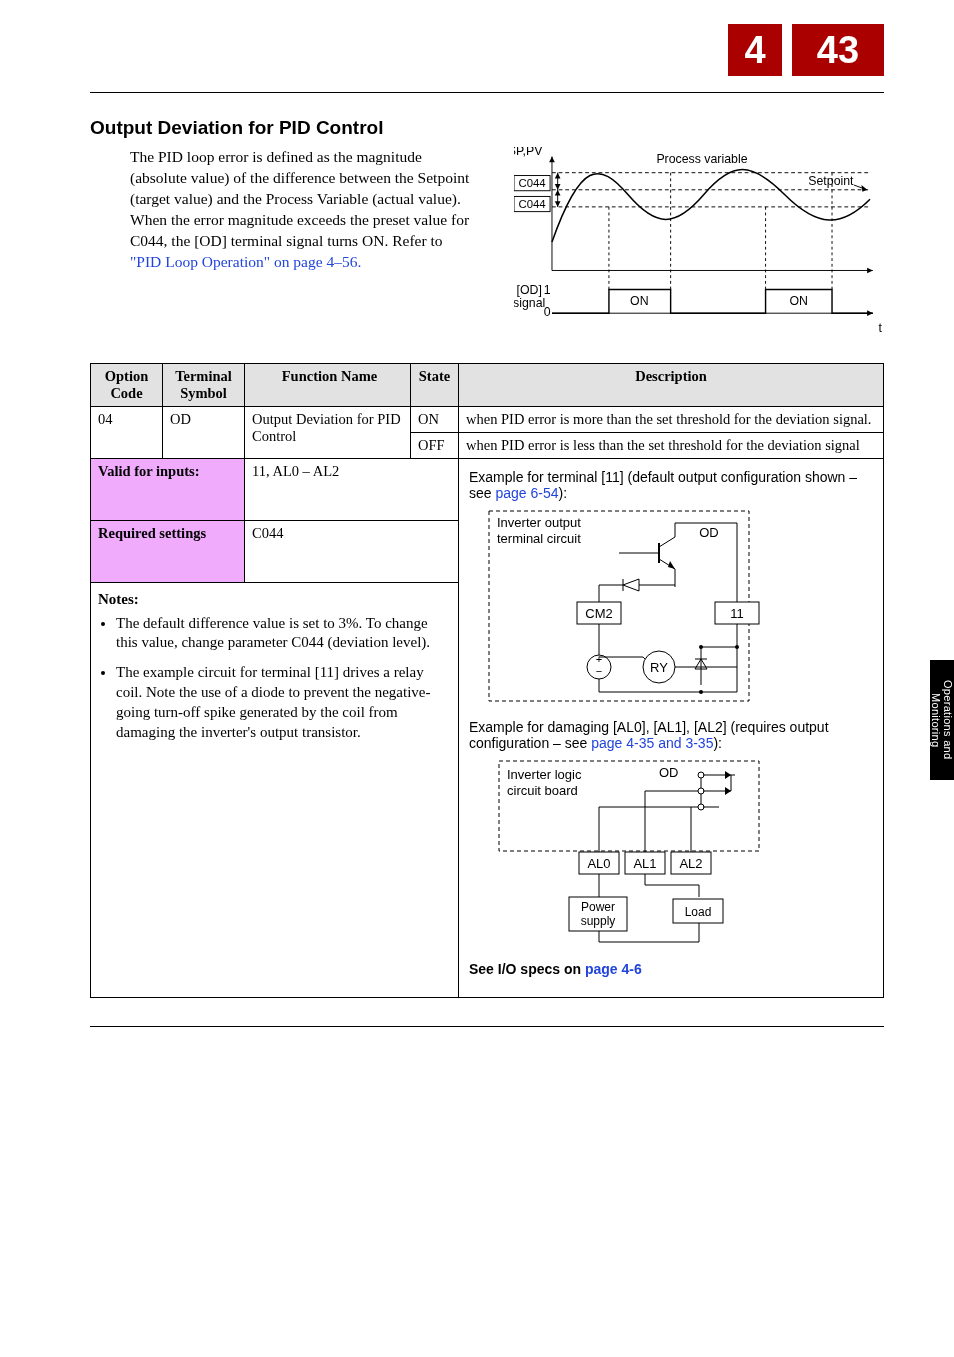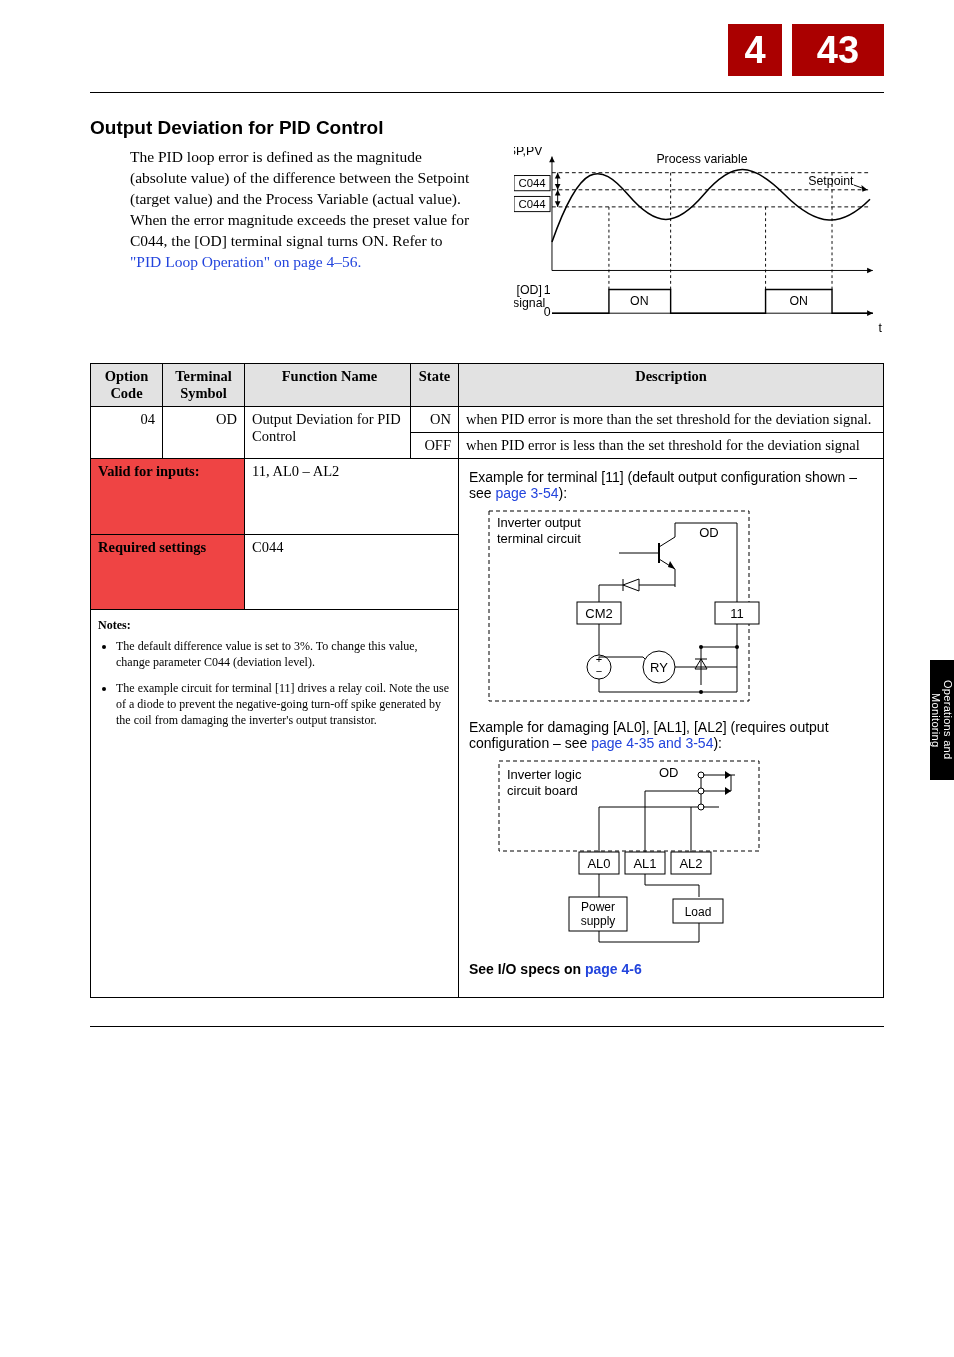--- a/index.html
+++ b/index.html
@@ -78,25 +78,25 @@
   table.funcs td, table.funcs th {
     border: 1px solid #000;
     padding: 4px 7px;
     vertical-align: top;
   }
   table.funcs th {
     background: #e2e2e2;
     font-family: "Times New Roman", Times, serif;
     font-weight: bold;
   }
-  .grey { background: #ef4444; font-weight: bold; }
-  .center { text-align: right; }
+  .grey { background: #f0abfc; font-weight: bold; }
+  .center { text-align: left; }
   .notes {
     font-family: "Times New Roman", Times, serif;
-    font-size: 12px;
+    font-size: 15px;
   }
   .notes-title { font-weight: bold; margin: 4px 0 6px 0; }
   .notes ul { margin: 4px 0 10px 0; padding-left: 18px; }
   .notes li { margin-bottom: 10px; line-height: 1.32; }
   .ex-label { font-family: Arial, Helvetica, sans-serif; font-size: 14px; margin: 4px 0 6px 0; }
   .svgbox { display: block; }
   
   .side-tab {
     position: absolute;
     right: 0;
@@ -215,21 +215,21 @@
     <tr>
       <td class="center">OFF</td>
       <td>when PID error is less than the set threshold for the deviation signal</td>
     </tr>
     <tr>
       <td colspan="2" class="grey">Valid for inputs:</td>
       <td colspan="2">11, AL0 – AL2</td>
       <td rowspan="3" style="padding:6px 10px 14px 10px;">
 
         <div class="ex-label">
-          <span>Example for terminal [11] (default output configuration shown – see </span><span class="xref">page 3-54</span><span>):</span>
+          <span>Example for terminal [11] (default output configuration shown – see </span><span class="xref">page 6-54</span><span>):</span>
         </div>
 
         <svg class="svgbox" width="340" height="200" viewBox="0 0 340 200">
           <rect x="20" y="4" width="260" height="190" fill="none" stroke="#000" stroke-dasharray="4 3"></rect>
           <text x="28" y="20" font-family="Arial" font-size="13">Inverter output</text>
           <text x="28" y="36" font-family="Arial" font-size="13">terminal circuit</text>
           <text x="240" y="30" font-family="Arial" font-size="13" text-anchor="middle">OD</text>
 
           <line x1="150" y1="46" x2="190" y2="46" stroke="#000"></line>
           <line x1="190" y1="36" x2="190" y2="56" stroke="#000" stroke-width="2"></line>
@@ -270,21 +270,21 @@
           <line x1="232" y1="140" x2="232" y2="178" stroke="#000"></line>
           <polygon points="232,152 226,162 238,162" fill="none" stroke="#000"></polygon>
           <line x1="226" y1="152" x2="238" y2="152" stroke="#000"></line>
           <circle cx="232" cy="140" r="2" fill="#000"></circle>
           <circle cx="232" cy="185" r="2" fill="#000"></circle>
           <line x1="232" y1="140" x2="268" y2="140" stroke="#000"></line>
           <circle cx="268" cy="140" r="2" fill="#000"></circle>
         </svg>
 
         <div class="ex-label" style="margin-top:12px;">
-          <span>Example for damaging [AL0], [AL1], [AL2] (requires output configuration – see </span><span class="xref">page 4-35 and 3-54</span><span>):</span>
+          <span>Example for damaging [AL0], [AL1], [AL2] (requires output configuration – see </span><span class="xref">page 4-35 and 3-35</span><span>):</span>
         </div>
 
         <svg class="svgbox" width="310" height="190" viewBox="0 0 310 190">
           <rect x="30" y="4" width="260" height="90" fill="none" stroke="#000" stroke-dasharray="4 3"></rect>
           <text x="38" y="22" font-family="Arial" font-size="13">Inverter logic</text>
           <text x="38" y="38" font-family="Arial" font-size="13">circuit board</text>
           <text x="190" y="20" font-family="Arial" font-size="13">OD</text>
 
           <circle cx="232" cy="18" r="3" fill="#fff" stroke="#000"></circle>
           <circle cx="232" cy="34" r="3" fill="#fff" stroke="#000"></circle>

